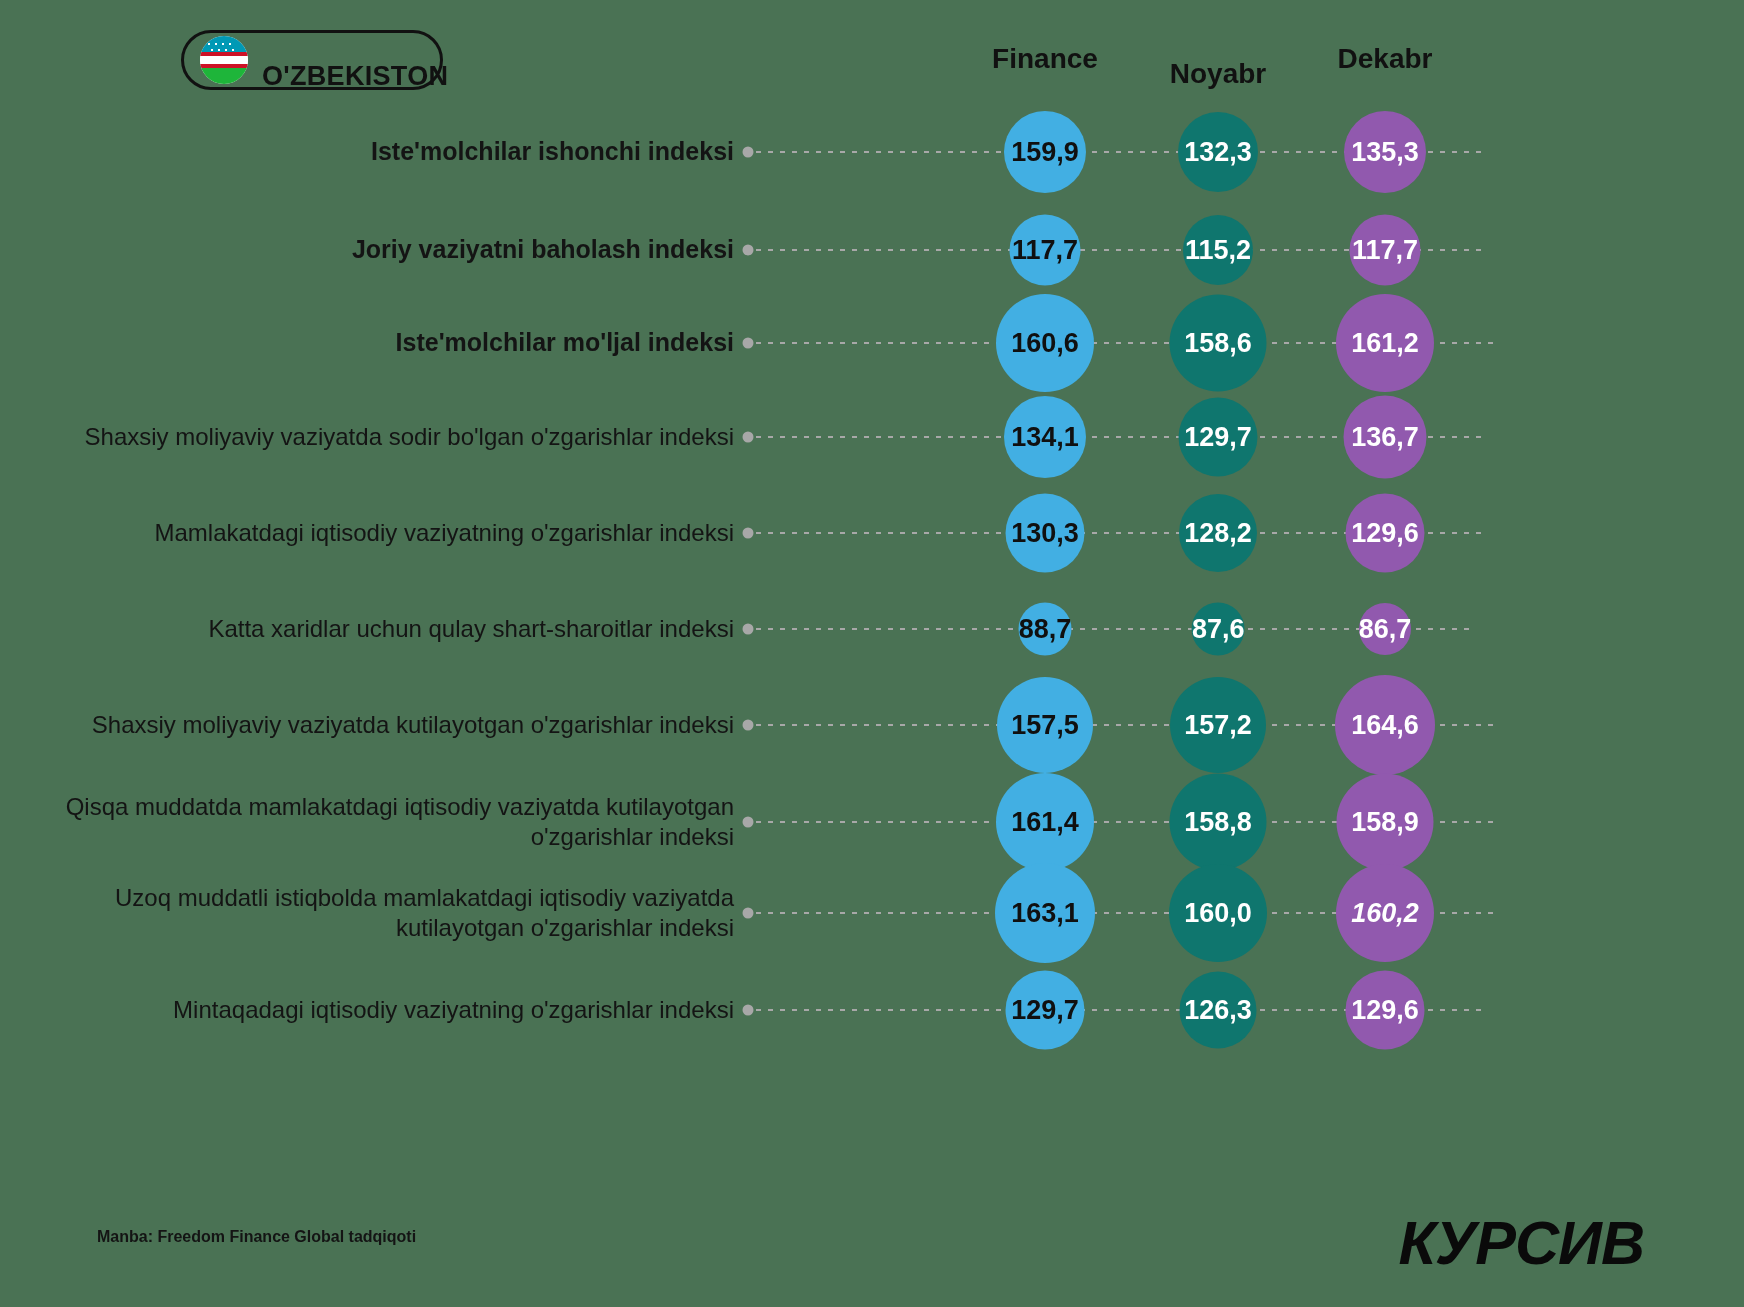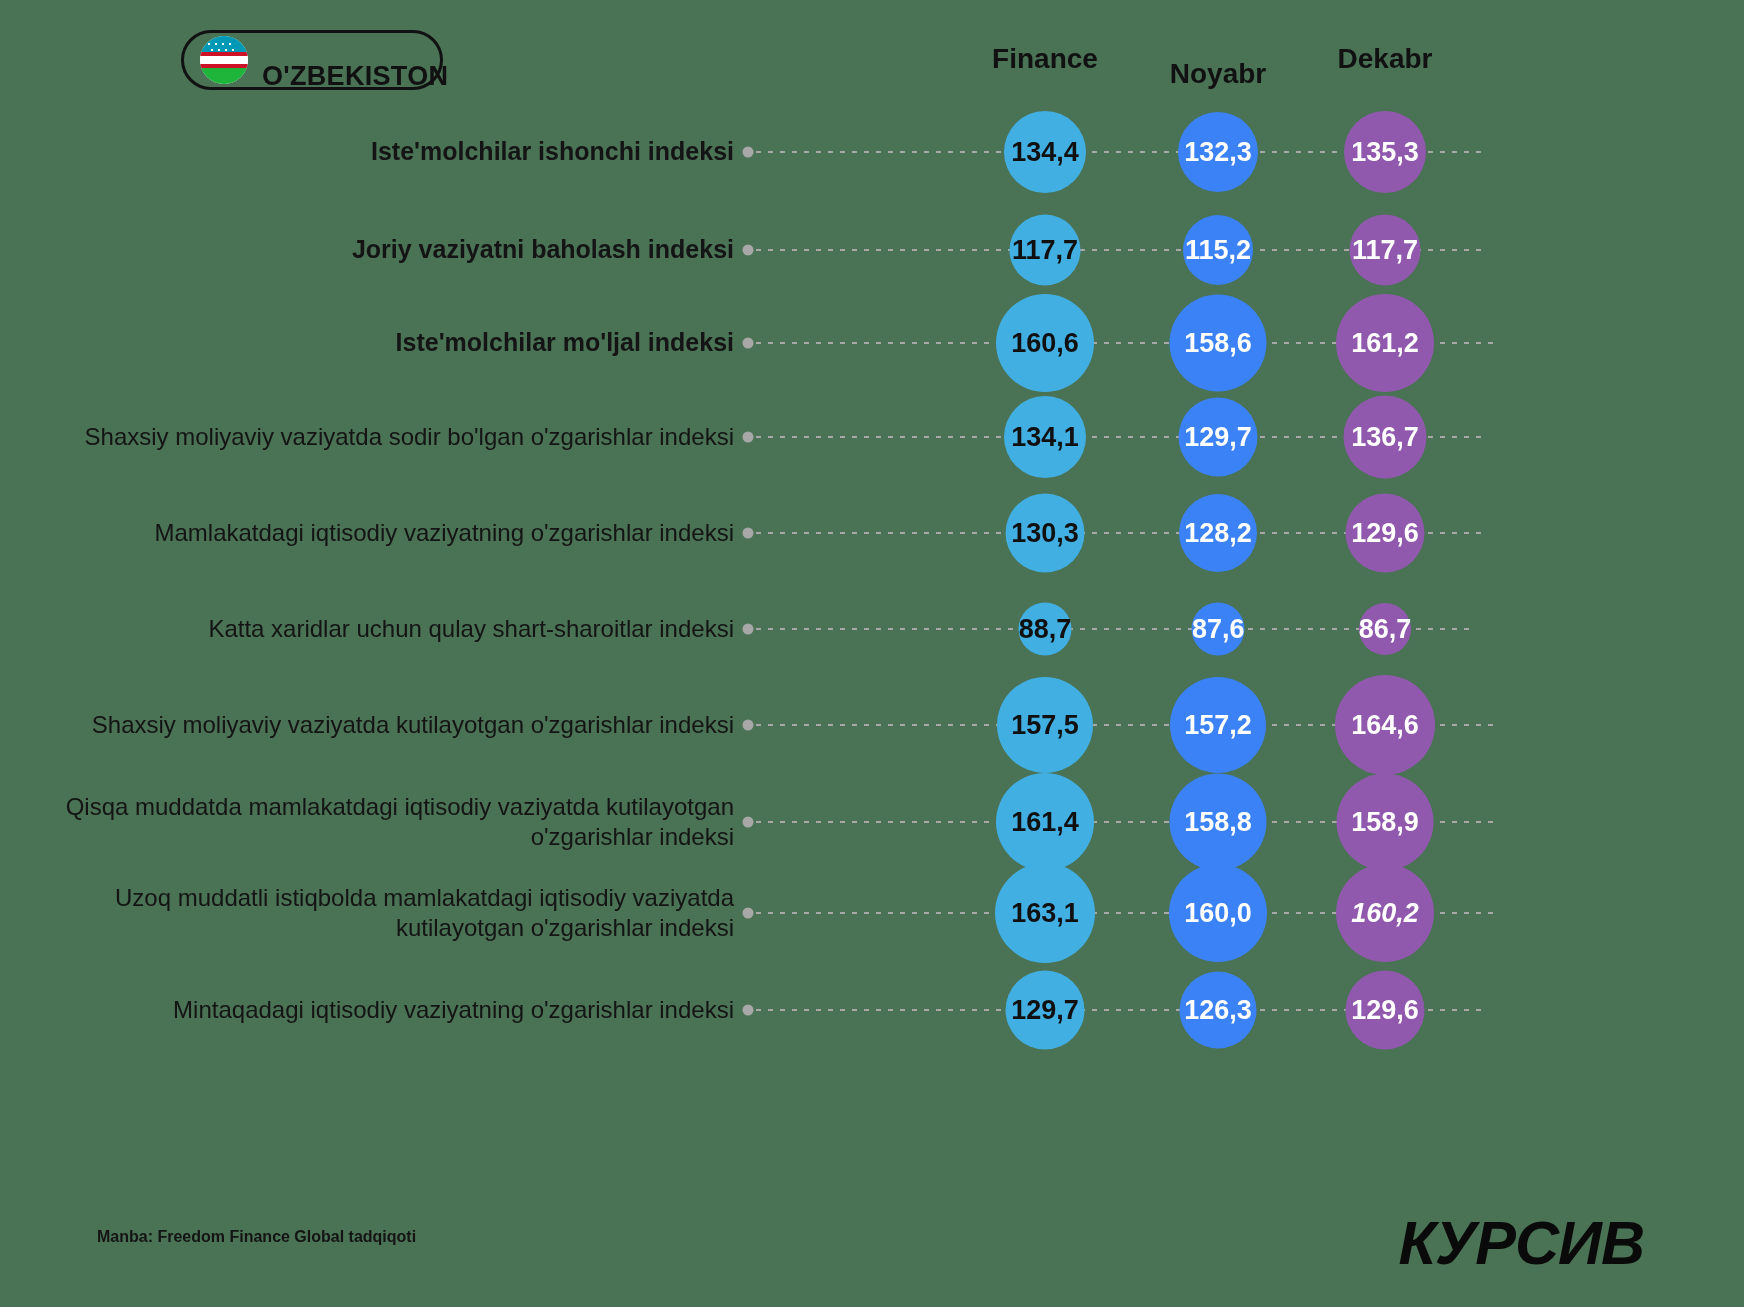--- a/index.html
+++ b/index.html
@@ -87,21 +87,21 @@
   .bubble{
     position:absolute;border-radius:50%;
     transform:translate(-50%,-50%);
     display:flex;align-items:center;justify-content:center;
   }
   .bubble span{
     font-size:27px;font-weight:bold;line-height:1;
   }
   .c-okt{background:#42AFE3;}
   .c-okt span{color:#101010;}
-  .c-noy{background:#3b82f6;}
+  .c-noy{background:#0f766e;}
   .c-noy span{color:#ffffff;}
   .c-dek{background:#9159AE;}
   .c-dek span{color:#ffffff;}
 
   
   .source{
     position:absolute;left:97px;top:1228px;
     font-size:16px;font-weight:bold;color:#141414;
     white-space:nowrap;
   }
@@ -132,21 +132,21 @@
   <div class="col-head h0">Finance</div>
   <div class="col-head h1">Noyabr</div>
   <div class="col-head h2">Dekabr</div>
 
   <div id="rows-container">
       <div class="row" style="top: 152px;">
         <div class="row-label bold">Iste'molchilar ishonchi indeksi</div>
         <div class="leader" style="left: 756px; width: 730px; top: 0px;"></div>
         <div class="leader-dot" style="left: 748px; top: 0px;"></div>
         <div class="bubble c-okt" style="width: 82px; height: 82px; left: 1045px; top: 0px;">
-          <span>134,4</span>
+          <span>159,9</span>
         </div>
         <div class="bubble c-noy" style="width: 80px; height: 80px; left: 1218px; top: 0px;">
           <span>132,3</span>
         </div>
         <div class="bubble c-dek" style="width: 82px; height: 82px; left: 1385px; top: 0px;">
           <span>135,3</span>
         </div>
       </div>
       <div class="row" style="top: 250px;">
         <div class="row-label bold">Joriy vaziyatni baholash indeksi</div>

